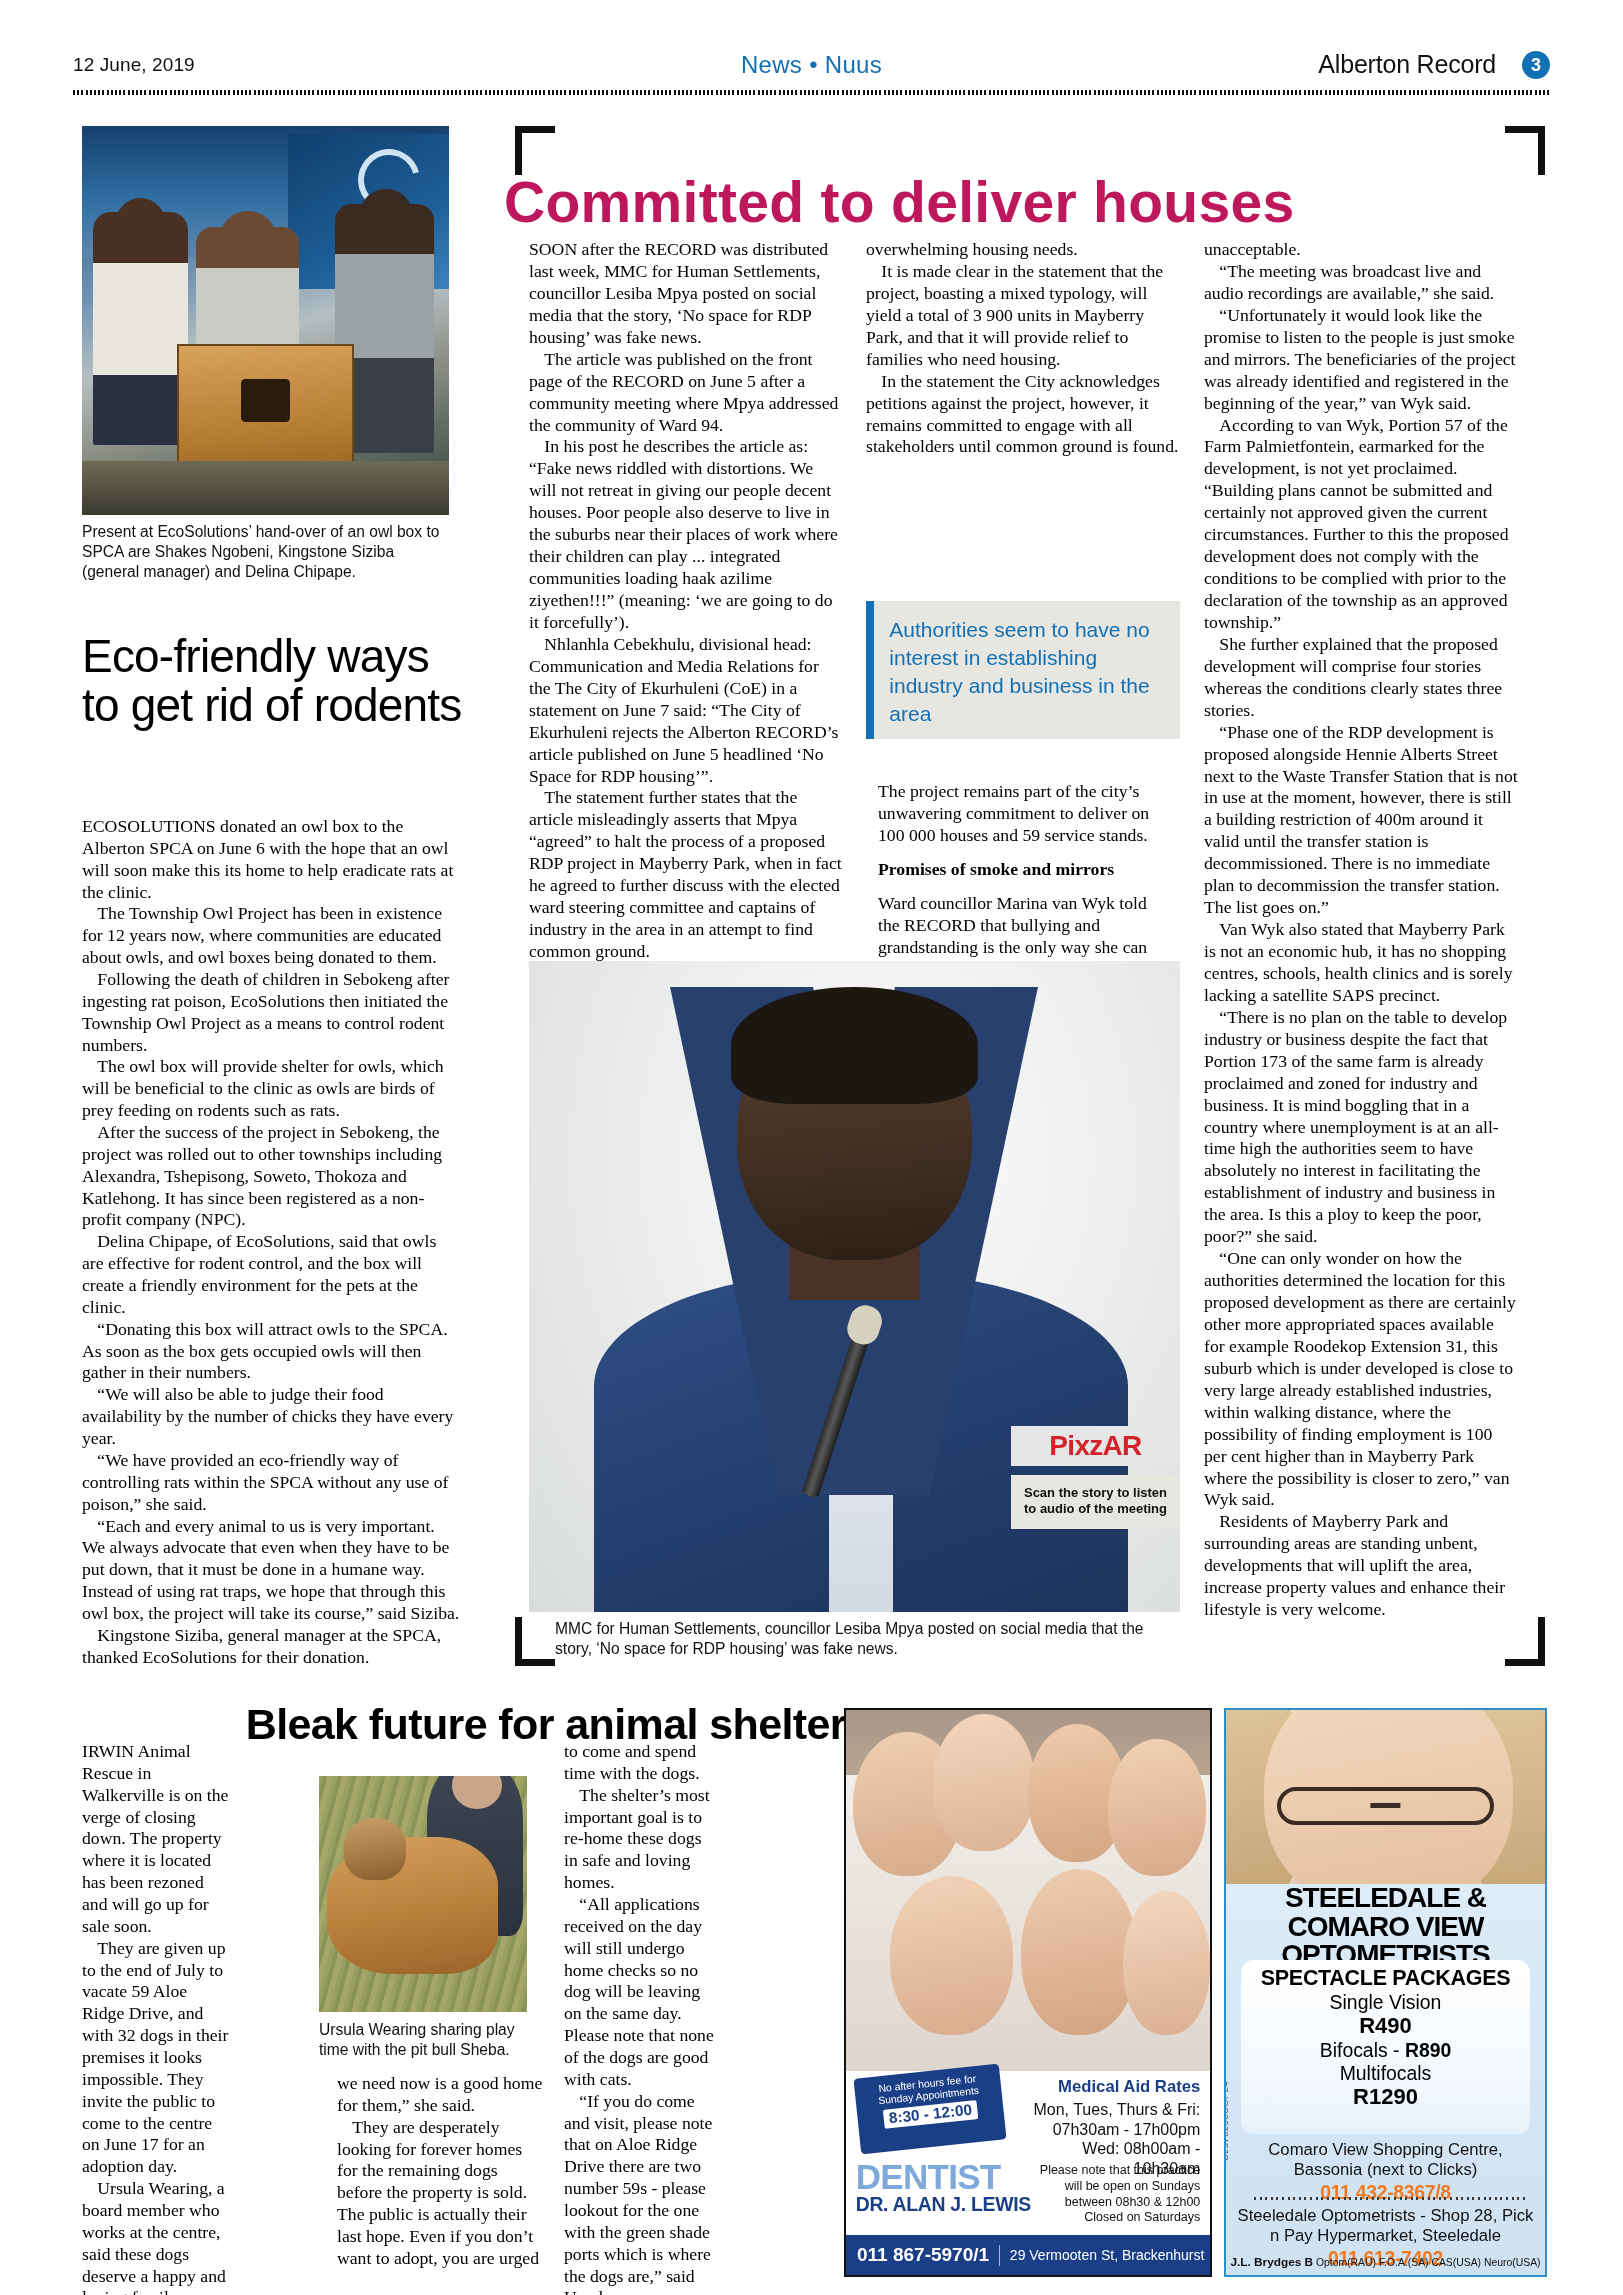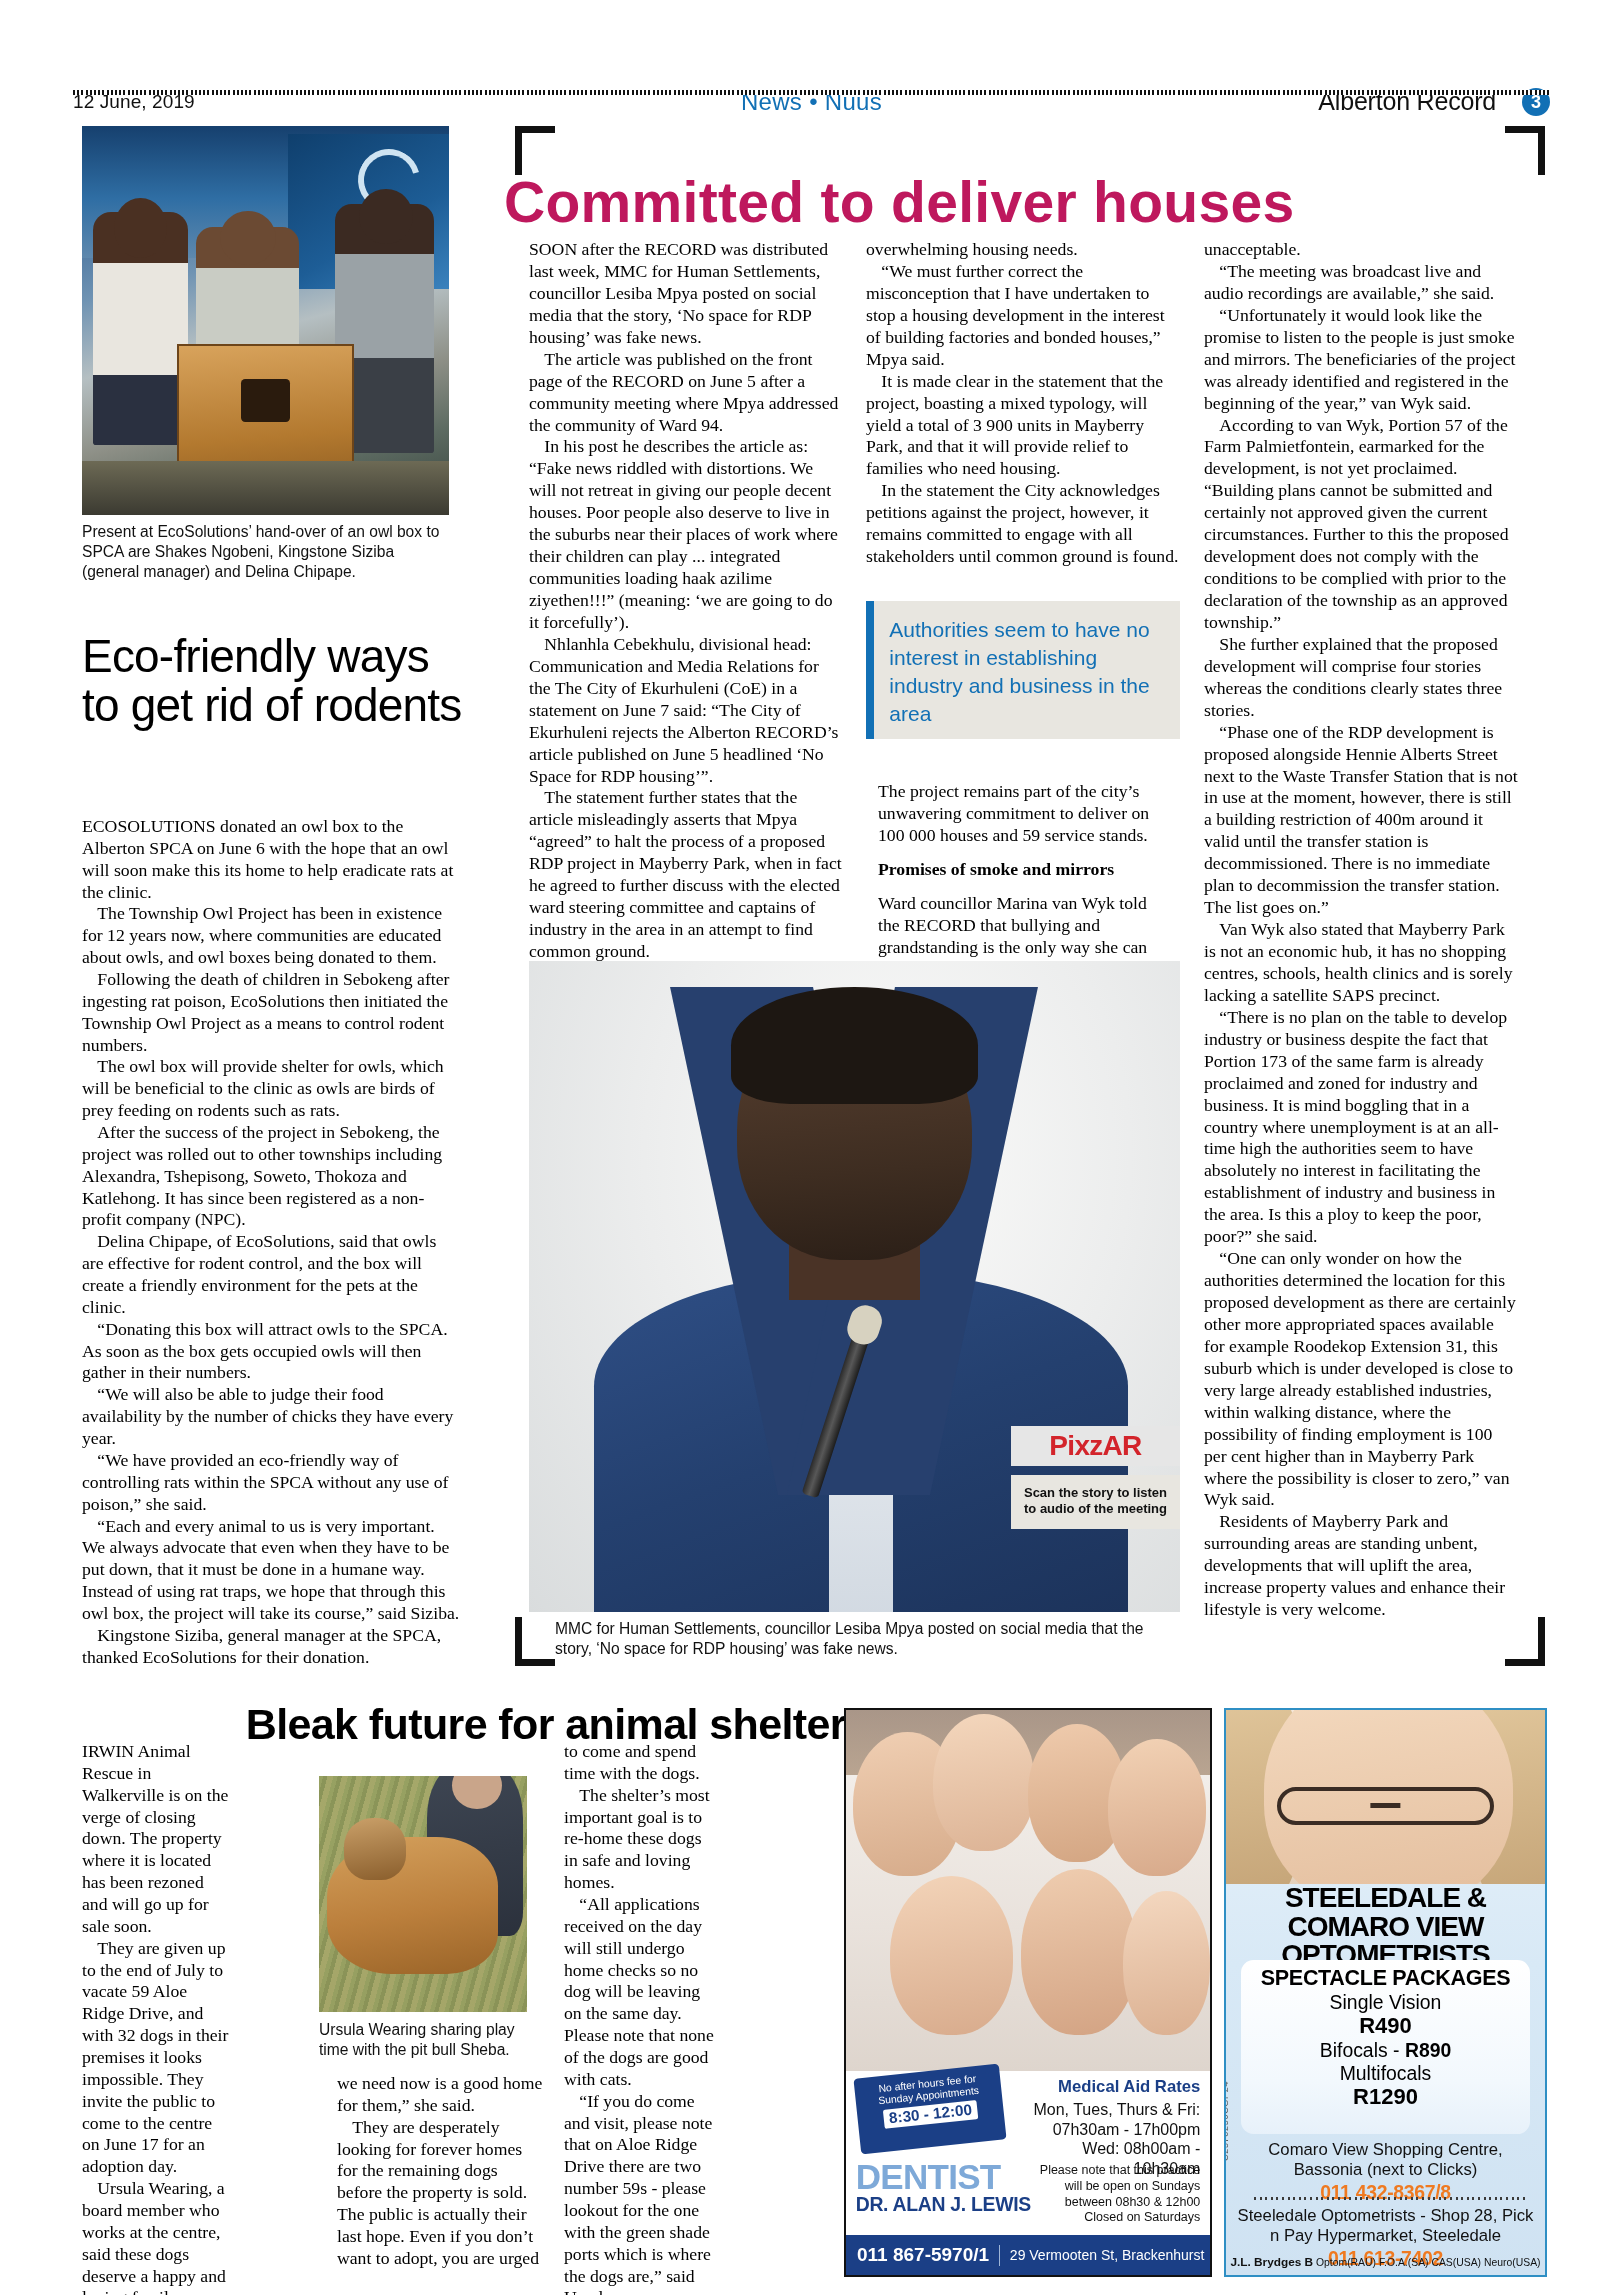--- a/index.html
+++ b/index.html
@@ -9,21 +9,21 @@
     background: #ffffff;
     font-family: "Liberation Serif", serif;
     color: #000;
     position: relative;
     overflow: hidden;
   }
   .page { position:absolute; inset:0; }
 
   
   .masthead {
-    position:absolute; left:73px; top:54px; width:1477px; height:36px;margin-top:37px;
+    position:absolute; left:73px; top:54px; width:1477px; height:36px;
   }
   .masthead .date {
     position:absolute; left:0; top:0;
     font-family:"Liberation Sans", sans-serif;
     font-size:19px; color:#111; letter-spacing:0.1px;
   }
   .masthead .section {
     position:absolute; left:50%; transform:translateX(-50%); top:-2.8px;
     font-family:"Liberation Sans", sans-serif;
     font-size:24px; color:#1270b5; letter-spacing:0.3px;
@@ -381,21 +381,20 @@
   <div class="mcol c1">
       <p>SOON after the RECORD was distributed last week, MMC for Human Settlements, councillor Lesiba Mpya posted on social media that the story, ‘No space for RDP housing’ was fake news.</p>
       <p>The article was published on the front page of the RECORD on June 5 after a community meeting where Mpya addressed the community of Ward 94.</p>
       <p>In his post he describes the article as: “Fake news riddled with distortions. We will not retreat in giving our people decent houses. Poor people also deserve to live in the suburbs near their places of work where their children can play ... integrated communities loading haak azilime ziyethen!!!” (meaning: ‘we are going to do it forcefully’).</p>
       <p>Nhlanhla Cebekhulu, divisional head: Communication and Media Relations for the The City of Ekurhuleni (CoE) in a statement on June 7 said: “The City of Ekurhuleni rejects the Alberton RECORD’s article published on June 5 headlined ‘No Space for RDP housing’”.</p>
       <p>The statement further states that the article misleadingly asserts that Mpya “agreed” to halt the process of a proposed RDP project in Mayberry Park, when in fact he agreed to further discuss with the elected ward steering committee and captains of industry in the area in an attempt to find common ground.</p>
       <p>It further states that despite the fact that the City is open to engagements, the project will go ahead after considering the inputs from the affected stakeholders. This move is informed by the City’s pro-poor stance and the</p>
     </div>
   <div class="mcol c2">
       <p>overwhelming housing needs.</p>
-      <p>“We must further correct the misconception that I have undertaken to stop a housing development in the interest of building factories and bonded houses,” Mpya said.</p>
       <p>It is made clear in the statement that the project, boasting a mixed typology, will yield a total of 3 900 units in Mayberry Park, and that it will provide relief to families who need housing.</p>
       <p>In the statement the City acknowledges petitions against the project, however, it remains committed to engage with all stakeholders until common ground is found.</p>
     </div>
 
   <div class="pullquote">Authorities seem to have no interest in establishing industry and business in the area</div>
 
   <div class="mcol c2b">
     <div>
         <p>The project remains part of the city’s unwavering commitment to deliver on 100 000 houses and 59 service stands.</p>
       </div>

